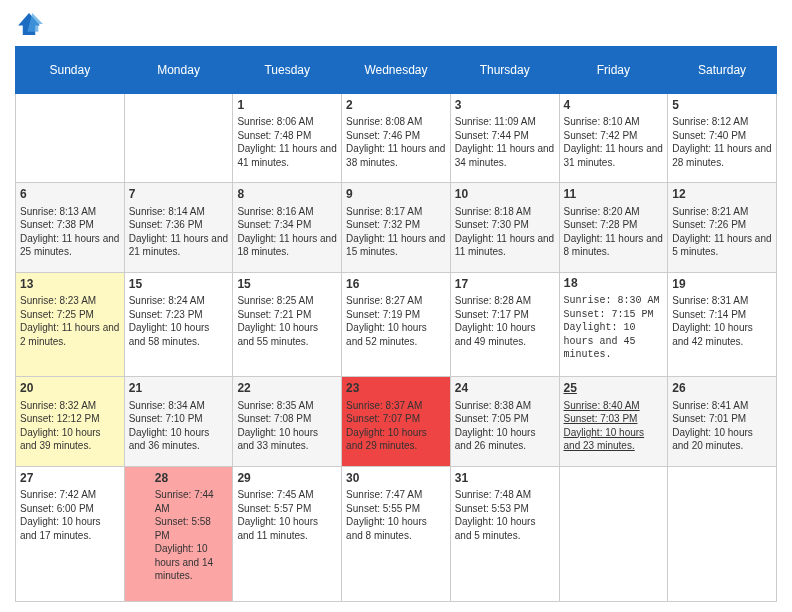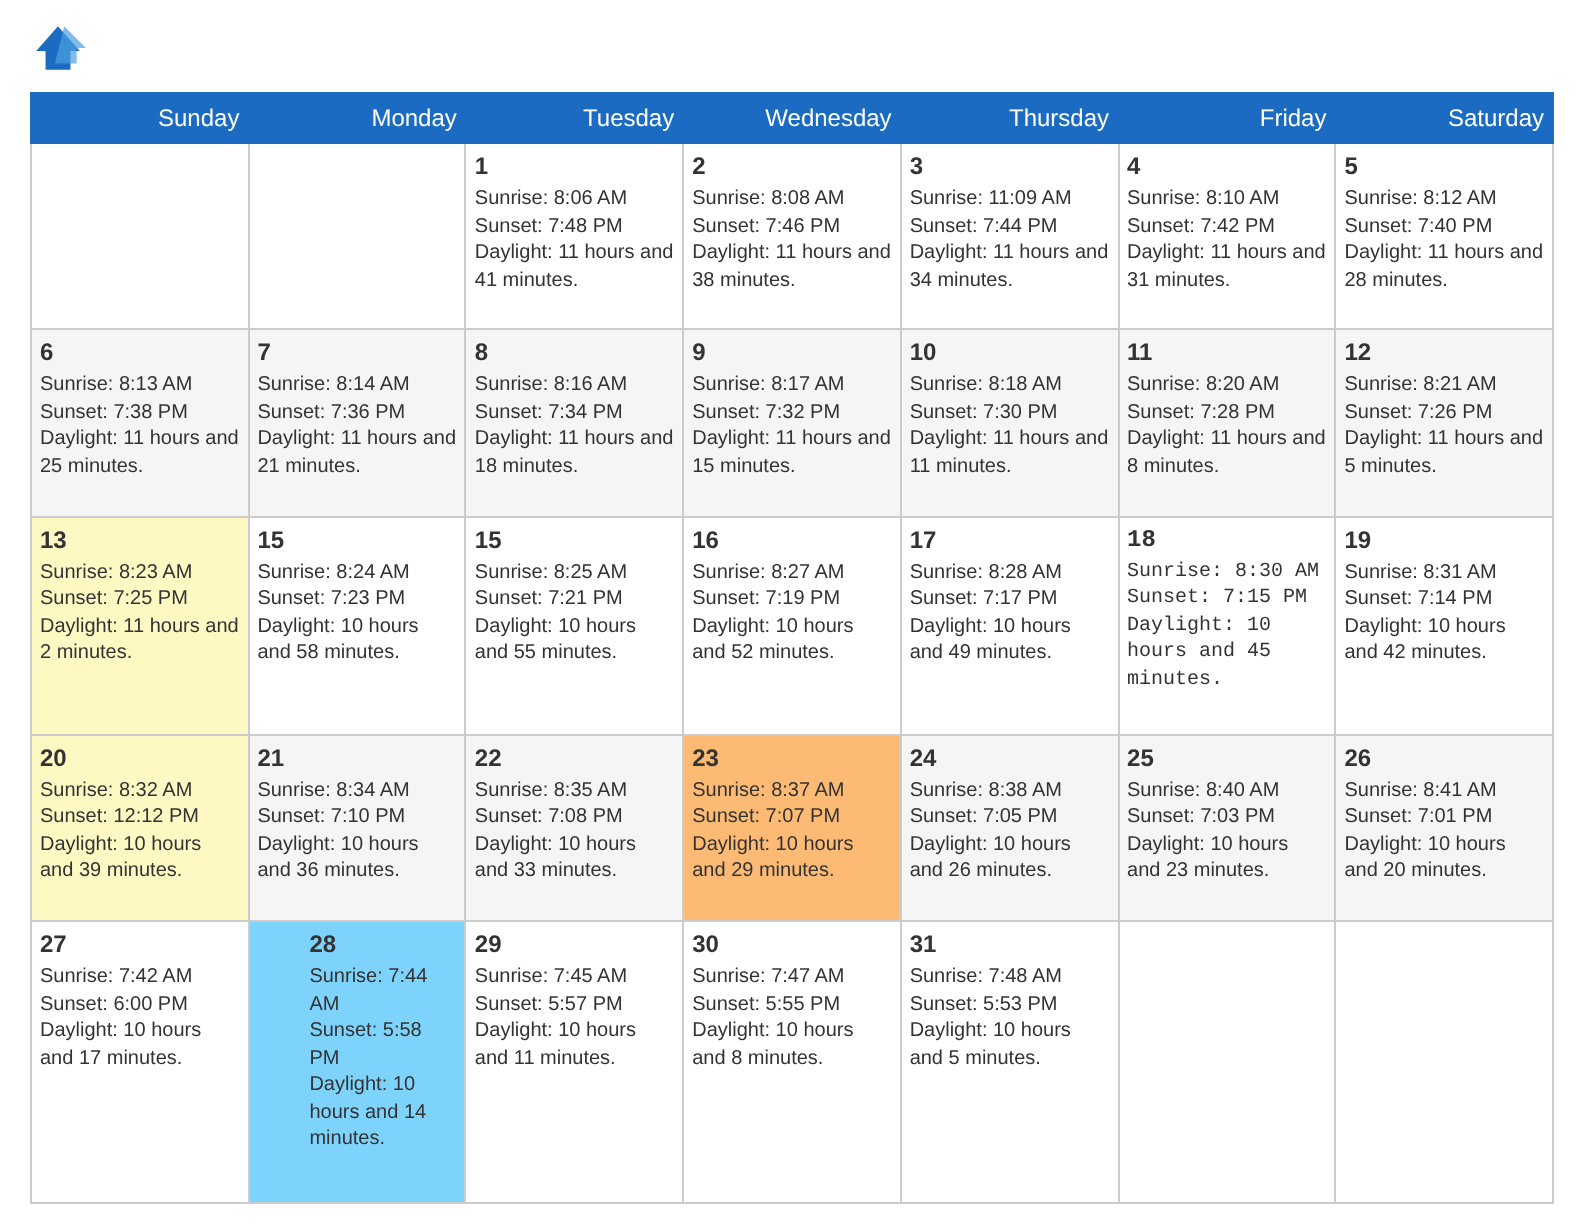--- a/index.html
+++ b/index.html
@@ -47,22 +47,22 @@
     }
     .calendar {
       flex: 1;
       border-collapse: collapse;
       width: 100%;
       font-size: 10.5px;
     }
     .calendar th {
       background: #1a6bc1;
       color: #fff;
-      padding: 5px 4px;
-      text-align: right;
+      padding: 16px 4px;
+      text-align: center;
       font-size: 12px;
       font-weight: normal;
       border: 1px solid #1a6bc1;
     }
     .calendar td {
       border: 1px solid #ccc;
       vertical-align: top;
       padding: 3px 4px;
       width: calc(100% / 7);
       height: 78px;
@@ -146,28 +146,28 @@
           <td style="background: rgb(255, 255, 255);"><span class="day-num">15</span><span>Sunrise: 8:25 AM</span><br><span>Sunset: 7:21 PM</span><br><span>Daylight: 10 hours and 55 minutes.</span></td>
           <td style="background: rgb(255, 255, 255);"><span class="day-num">16</span><span>Sunrise: 8:27 AM</span><br><span>Sunset: 7:19 PM</span><br><span>Daylight: 10 hours and 52 minutes.</span></td>
           <td style="background: rgb(255, 255, 255);"><span class="day-num">17</span><span>Sunrise: 8:28 AM</span><br><span>Sunset: 7:17 PM</span><br><span>Daylight: 10 hours and 49 minutes.</span></td>
           <td style="background: rgb(255, 255, 255); font-family: Liberation Mono, monospace;"><span class="day-num">18</span><span>Sunrise: 8:30 AM</span><br><span>Sunset: 7:15 PM</span><br><span>Daylight: 10 hours and 45 minutes.</span></td>
           <td style="background: rgb(255, 255, 255);"><span class="day-num">19</span><span>Sunrise: 8:31 AM</span><br><span>Sunset: 7:14 PM</span><br><span>Daylight: 10 hours and 42 minutes.</span></td>
         </tr>
         <tr>
           <td style="background: #fef9c3;"><span class="day-num">20</span><span>Sunrise: 8:32 AM</span><br><span>Sunset: 12:12 PM</span><br><span>Daylight: 10 hours and 39 minutes.</span></td>
           <td style="background: rgb(245, 245, 245);"><span class="day-num">21</span><span>Sunrise: 8:34 AM</span><br><span>Sunset: 7:10 PM</span><br><span>Daylight: 10 hours and 36 minutes.</span></td>
           <td style="background: rgb(245, 245, 245);"><span class="day-num">22</span><span>Sunrise: 8:35 AM</span><br><span>Sunset: 7:08 PM</span><br><span>Daylight: 10 hours and 33 minutes.</span></td>
-          <td style="background: #fdba74;"><span class="day-num">23</span><span>Sunrise: 8:37 AM</span><br><span>Sunset: 7:07 PM</span><br><span>Daylight: 10 hours and 29 minutes.</span></td>
+          <td style="background: #ef4444;"><span class="day-num">23</span><span>Sunrise: 8:37 AM</span><br><span>Sunset: 7:07 PM</span><br><span>Daylight: 10 hours and 29 minutes.</span></td>
           <td style="background: rgb(245, 245, 245); margin-top: 21px;"><span class="day-num">24</span><span>Sunrise: 8:38 AM</span><br><span>Sunset: 7:05 PM</span><br><span>Daylight: 10 hours and 26 minutes.</span></td>
-          <td style="background: rgb(245, 245, 245);"><span class="day-num">25</span><span>Sunrise: 8:40 AM</span><br><span>Sunset: 7:03 PM</span><br><span>Daylight: 10 hours and 23 minutes.</span></td>
+          <td style="background: rgb(245, 245, 245); text-decoration: underline;"><span class="day-num">25</span><span>Sunrise: 8:40 AM</span><br><span>Sunset: 7:03 PM</span><br><span>Daylight: 10 hours and 23 minutes.</span></td>
           <td style="background: rgb(245, 245, 245); margin-top: 44px;"><span class="day-num">26</span><span>Sunrise: 8:41 AM</span><br><span>Sunset: 7:01 PM</span><br><span>Daylight: 10 hours and 20 minutes.</span></td>
         </tr>
         <tr>
           <td style="background: rgb(255, 255, 255);"><span class="day-num">27</span><span>Sunrise: 7:42 AM</span><br><span>Sunset: 6:00 PM</span><br><span>Daylight: 10 hours and 17 minutes.</span></td>
-          <td style="background: #7dd3fc; padding-left: 30px;"><span class="day-num">28</span><span>Sunrise: 7:44 AM</span><br><span>Sunset: 5:58 PM</span><br><span>Daylight: 10 hours and 14 minutes.</span></td>
+          <td style="background: #fca5a5; padding-left: 30px;"><span class="day-num">28</span><span>Sunrise: 7:44 AM</span><br><span>Sunset: 5:58 PM</span><br><span>Daylight: 10 hours and 14 minutes.</span></td>
           <td style="background: rgb(255, 255, 255);"><span class="day-num">29</span><span>Sunrise: 7:45 AM</span><br><span>Sunset: 5:57 PM</span><br><span>Daylight: 10 hours and 11 minutes.</span></td>
           <td style="background: rgb(255, 255, 255);"><span class="day-num">30</span><span>Sunrise: 7:47 AM</span><br><span>Sunset: 5:55 PM</span><br><span>Daylight: 10 hours and 8 minutes.</span></td>
           <td style="background: rgb(255, 255, 255);"><span class="day-num">31</span><span>Sunrise: 7:48 AM</span><br><span>Sunset: 5:53 PM</span><br><span>Daylight: 10 hours and 5 minutes.</span></td>
           <td class="empty-cell" style="background: rgb(255, 255, 255);"></td>
           <td class="empty-cell" style="background: rgb(255, 255, 255);"></td>
         </tr>
       </tbody>
   </table>
 </div>
 

